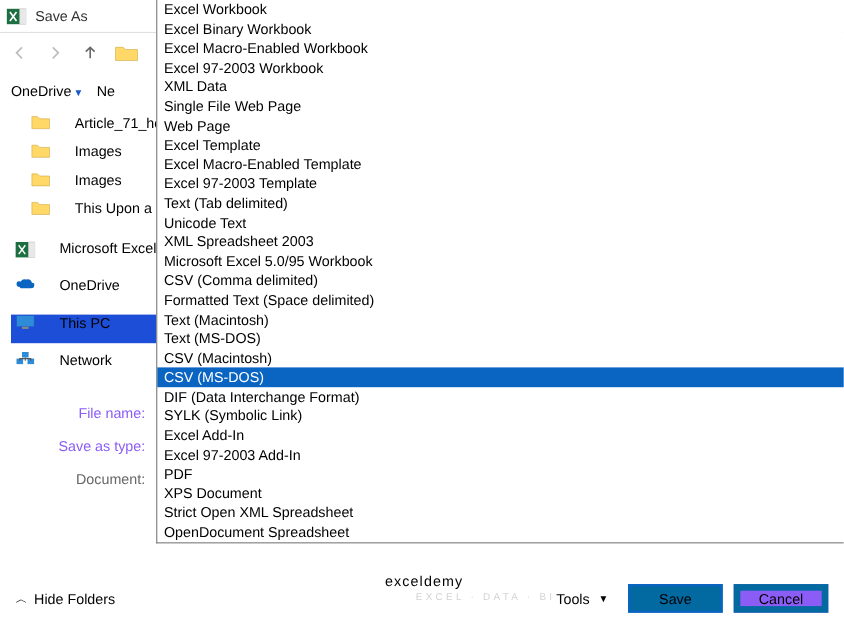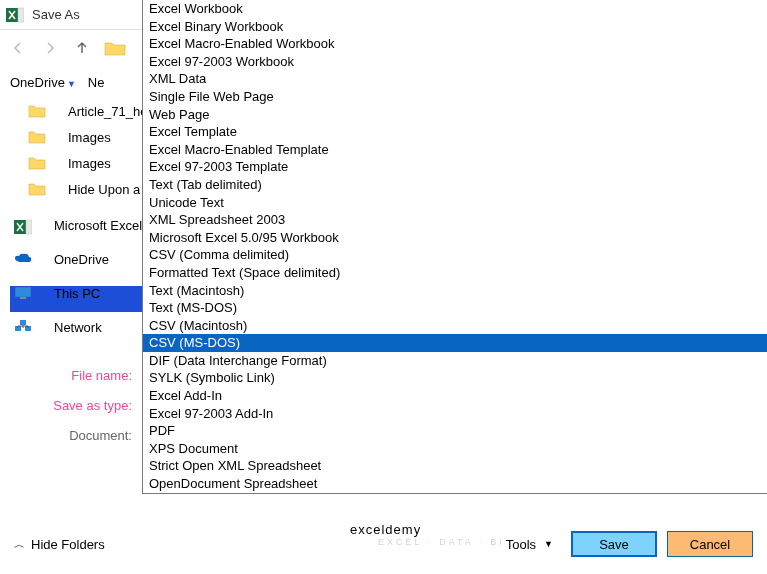--- a/index.html
+++ b/index.html
@@ -23,37 +23,37 @@
   .tree-item { display: flex; align-items: flex-start; height: 26px; gap: 22px; padding-left: 4px; }
   .tree-item.selected { background: #1d4ed8; }
   .folder-icon { width: 18px; height: 14px; }
   .excel-mini { width: 18px; height: 18px; }
   .onedrive-icon { width: 18px; height: 12px; }
   .pc-icon { width: 18px; height: 14px; }
   .net-icon { width: 18px; height: 14px; }
 
   .labels-col { padding: 8px 0 0 30px; }
   .lbl-row { display: flex; align-items: center; height: 30px; }
-  .lbl-row .lbl { width: 108px; text-align: right; color: #ec4899; padding-right: 6px; }
+  .lbl-row .lbl { width: 108px; text-align: right; color: #8b5cf6; padding-right: 6px; }
 
   .thumbrow { display: flex; align-items: center; height: 26px; padding-left: 170px; gap: 8px; }
   .chk { width: 14px; height: 14px; border: 1px solid #7a7a7a; background: #fff; }
   .thumblbl { color: #0b58c7; }
 
   .watermark { position: absolute; left: 350px; top: 520px; color: #c7c7c7; font-size: 15px; letter-spacing: 1px; pointer-events: none; }
   .watermark .sub { font-size: 9px; letter-spacing: 3px; color: #d3d3d3; display:block; text-align:center;margin-left:28px; }
 
   .btnrow { position: absolute; left: 0; right: 0; bottom: 10px; height: 40px; display: flex; align-items: center; padding: 0 14px; }
   .hide-folders { display: flex; align-items: center; gap: 6px; color: #333; }
   .chev-up { font-size: 11px; }
   .spacer { flex: 1; }
   .tools { color: #333; margin-right: 8px; display: flex; align-items: center; gap: 8px; }
   .tools .tri2 { font-size: 9px; }
-  .btn { width: 86px; height: 26px; border: 1px solid #0369a1; background: #fdba74; display: flex; align-items: center; justify-content: center; margin-left: 10px; }
-  .btn.primary { border: 2px solid #0a64c2; background: #7dd3fc; }
+  .btn { width: 86px; height: 26px; border: 6px solid #0369a1; background: #8b5cf6; display: flex; align-items: center; justify-content: center; margin-left: 10px; }
+  .btn.primary { border: 2px solid #0a64c2; background: #0369a1; }
 
   
   .dd { position: absolute; left: 142px; top: 0; width: 704px; background: #fff; border: 1px solid #7a7a7a; border-top: none; z-index: 50; }
   .dd-item { height: 17.6px; line-height: 17.6px; padding: 0 6px; white-space: nowrap; overflow: hidden; }
   .dd-item.sel { background: #0a64c2; color: #fff; }
 
   svg { display: block; }
 </style>
 </head>
 <body>
@@ -122,21 +122,21 @@
           </svg>
         </span>
       <span>Images</span>
     </div>
     <div class="tree-item">
       <span class="folder-icon">
           <svg viewBox="0 0 18 14">
             <path d="M1 2 L1 13 L17 13 L17 4 L8 4 L6 2 Z" fill="#ffd868" stroke="#caa43a" stroke-width="0.5"></path>
           </svg>
         </span>
-      <span>Hide Upon a</span>
+      <span>This Upon a</span>
     </div>
     <div style="height:10px"></div>
     <div class="tree-item" style="margin-left:-14px">
       <span class="excel-mini">
           <svg viewBox="0 0 18 18">
             <rect x="0" y="2" width="12" height="14" fill="#1d6f42"></rect>
             <rect x="12" y="2" width="6" height="14" fill="#e8e8e8" stroke="#bfbfbf" stroke-width="0.5"></rect>
             <path d="M3 5 L6 9 L3 13 M9 5 L6 9 L9 13" stroke="#fff" stroke-width="1.3" fill="none"></path>
           </svg>
         </span>

